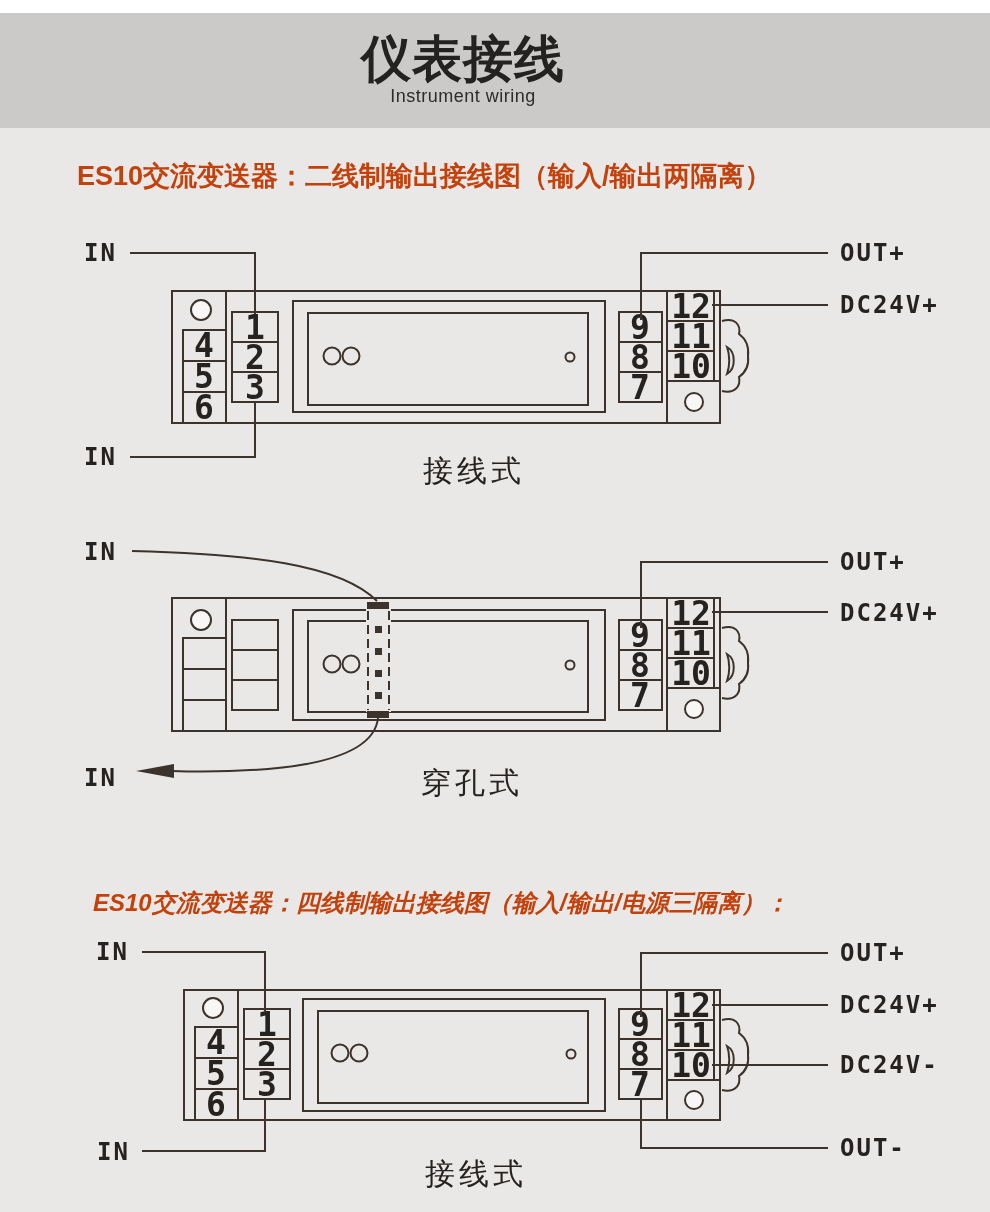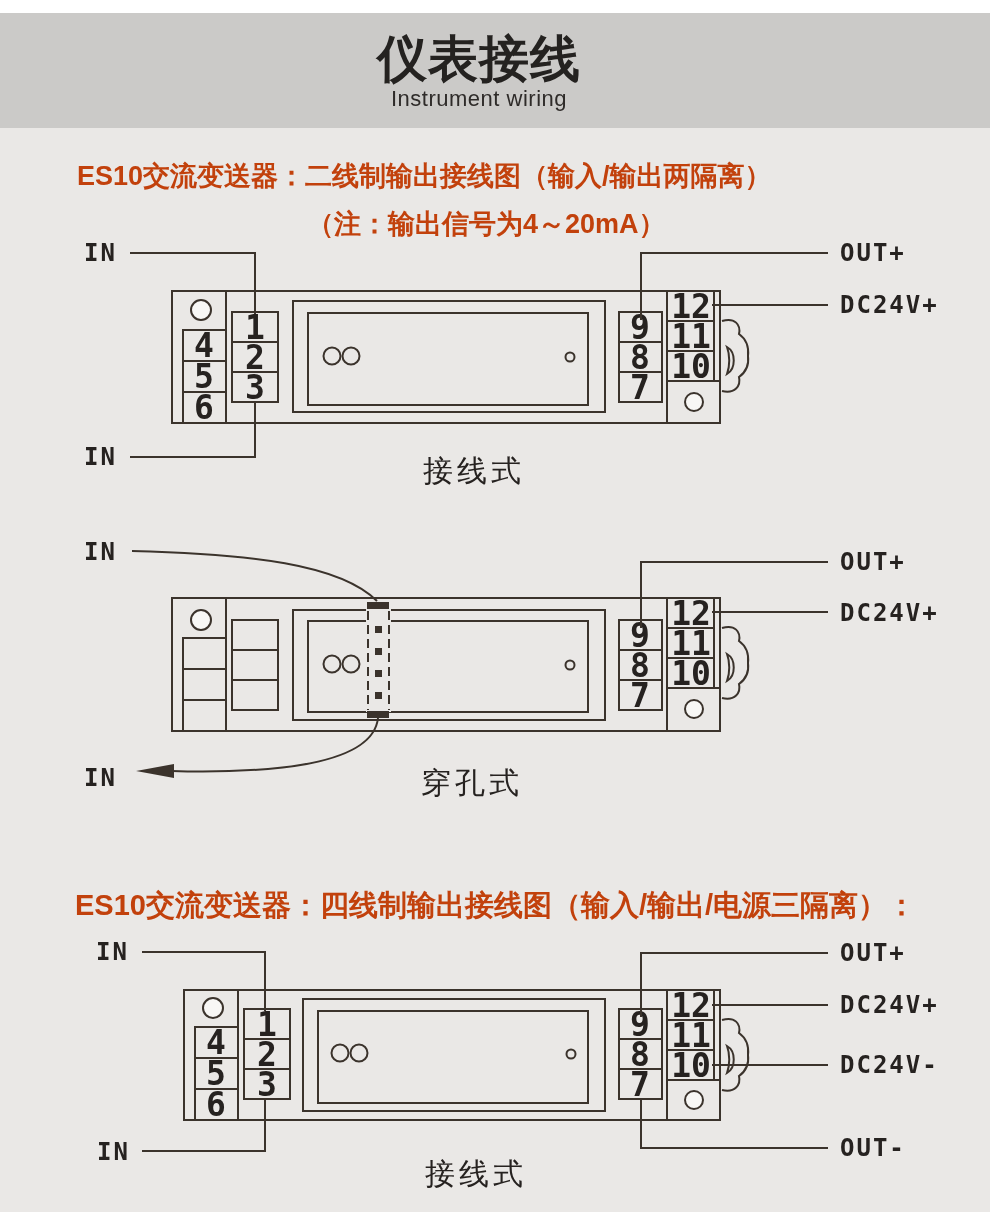--- a/index.html
+++ b/index.html
@@ -4,27 +4,27 @@
 <style>
   html,body{margin:0;padding:0;}
   body{
     width:990px;height:1212px;position:relative;overflow:hidden;
     background:#ffffff;
     font-family:"Liberation Sans",sans-serif;
   }
   .stage{position:absolute;left:0;top:0;width:990px;height:1212px;background:#eae8e6;}
   .topstrip{position:absolute;left:0;top:0;width:990px;height:13px;background:#ffffff;}
   .band{position:absolute;left:0;top:13px;width:990px;height:115px;background:#cbcac8;}
-  .band-inner{position:absolute;left:16px;top:0;width:926px;text-align:center;}
+  .band-inner{position:absolute;left:0;top:0;width:926px;text-align:center;}
   .title{margin-top:20px;font-size:50px;font-weight:bold;color:#242220;letter-spacing:1px;line-height:1.04;}
-  .subtitle{margin-top:1px;font-size:22px;color:#2e2b29;letter-spacing:0.5px;}
+  .subtitle{margin-top:1px;font-size:18px;color:#2e2b29;letter-spacing:0.5px;}
   .h{position:absolute;font-weight:bold;color:#c2410c;white-space:nowrap;line-height:1;}
   .s1t{left:77px;top:163px;font-size:27px;}
   .s1n{left:307px;top:211px;font-size:27px;}
-  .s2t{left:75px;top:891px;font-size:29px;}
+  .s2t{left:93px;top:891px;font-size:24px;font-style:italic;}
   svg.overlay{position:absolute;left:0;top:0;}
   .ln{fill:none;stroke:#3b332c;stroke-width:2;}
   .fl{fill:#3b332c;stroke:none;}
   .wc{fill:#f8f7f5;stroke:#3b332c;stroke-width:2;}
   .msk{fill:#eae8e6;stroke:none;}
   .dsh{fill:none;stroke:#3b332c;stroke-width:2;stroke-dasharray:9 5;}
   text.mono{font-family:"DejaVu Sans Mono",monospace;font-weight:bold;fill:#262220;}
   text.num{font-size:33px;text-anchor:middle;}
   text.lbl{font-size:24px;letter-spacing:2px;}
   text.cap{font-family:"Liberation Sans",sans-serif;font-size:30px;fill:#262220;text-anchor:middle;letter-spacing:4px;font-weight:500;}
@@ -36,21 +36,20 @@
   <div class="topstrip"></div>
 
   <div class="band">
     <div class="band-inner">
       <div class="title">仪表接线</div>
       <div class="subtitle">Instrument wiring</div>
     </div>
   </div>
 
   <div class="h s1t">ES10交流变送器：二线制输出接线图（输入/输出两隔离）</div>
-  <div class="h s1n">（注：输出信号为4～20mA）</div>
   <div class="h s2t">ES10交流变送器：四线制输出接线图（输入/输出/电源三隔离）：</div>
 
   <svg class="overlay" width="990" height="1212" viewBox="0 0 990 1212">
 
     <g>
       <rect class="ln" x="172" y="291" width="548" height="132"></rect>
       <line class="ln" x1="226" y1="291" x2="226" y2="423"></line>
       <line class="ln" x1="667" y1="291" x2="667" y2="423"></line>
       <circle class="wc" cx="201" cy="310" r="10"></circle>
 

